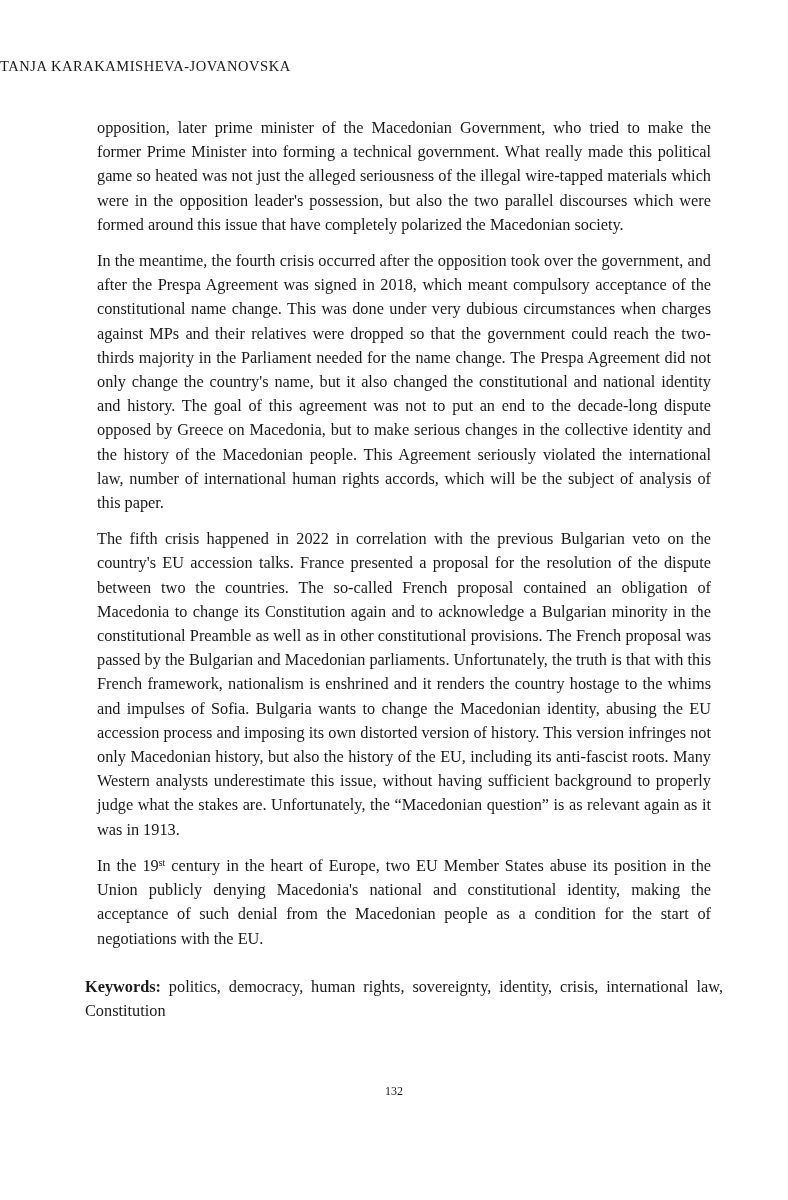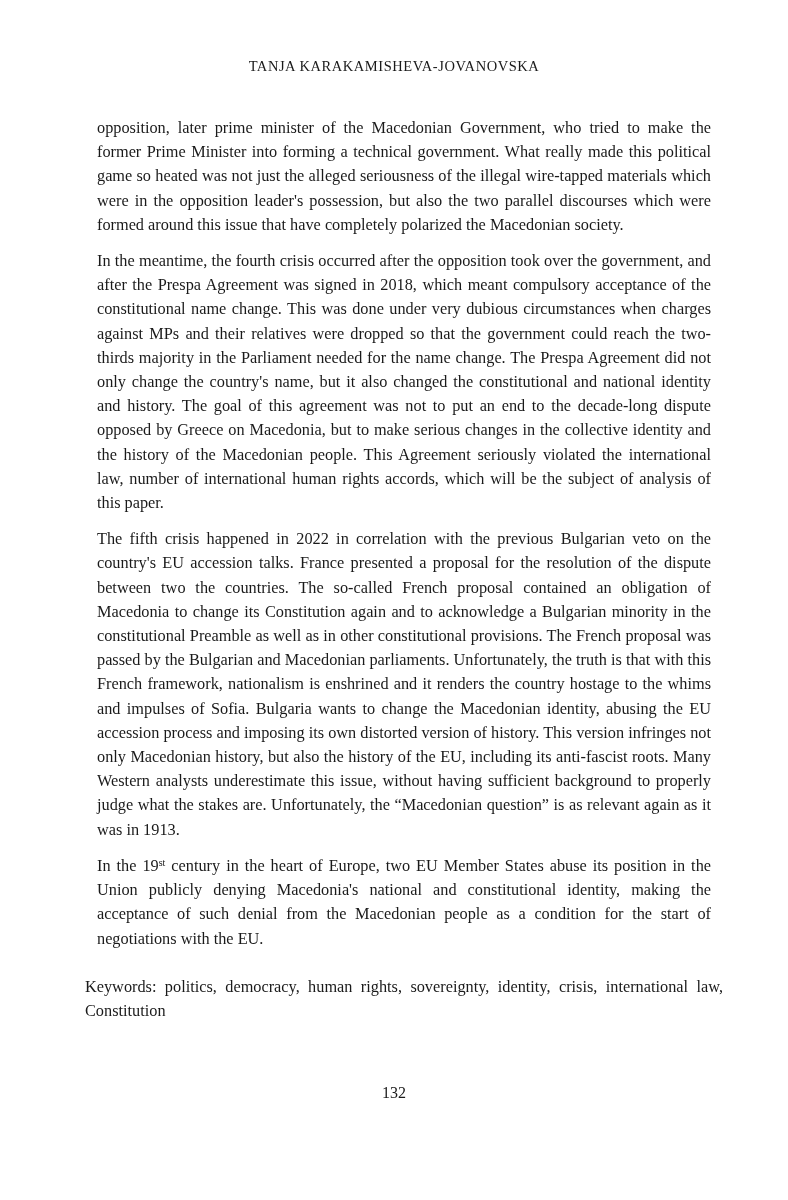--- a/index.html
+++ b/index.html
@@ -19,21 +19,21 @@
     position: relative;
     width: 788px;
     height: 1200px;
     box-sizing: border-box;
   }
   .running-head {
     position: absolute;
     top: 58px;
     left: 0;
     width: 788px;
-    text-align: center;
+    text-align: left;
     font-size: 14.5px;
     letter-spacing: 0.55px;
     color: #1a1a1a;
     font-variant: small-caps;
     white-space: nowrap;
   }
   .body-col {
     position: absolute;
     top: 104px;
     left: 85px;
@@ -50,34 +50,34 @@
     -webkit-hyphens: manual;
   }
   .keywords {
     margin: 0;
     margin-top: 24.2px;
     text-align: justify;
     font-size: 16.3px;
     line-height: 24.2px;
   }
   .keywords-label {
-    font-weight: normal;
+    font-weight: bold;
   }
   sup {
     font-size: 0.62em;
     vertical-align: 0.48em;
     line-height: 0;
   }
   .folio {
     position: absolute;
     top: 1084px;
     left: 0;
     width: 788px;
     text-align: center;
-    font-size: 16px;
+    font-size: 12px;
     color: #1a1a1a;
   }
 </style>
 </head>
 <body>
 
 <div class="page">
 
   <div class="running-head">TANJA KARAKAMISHEVA-JOVANOVSKA</div>
 

